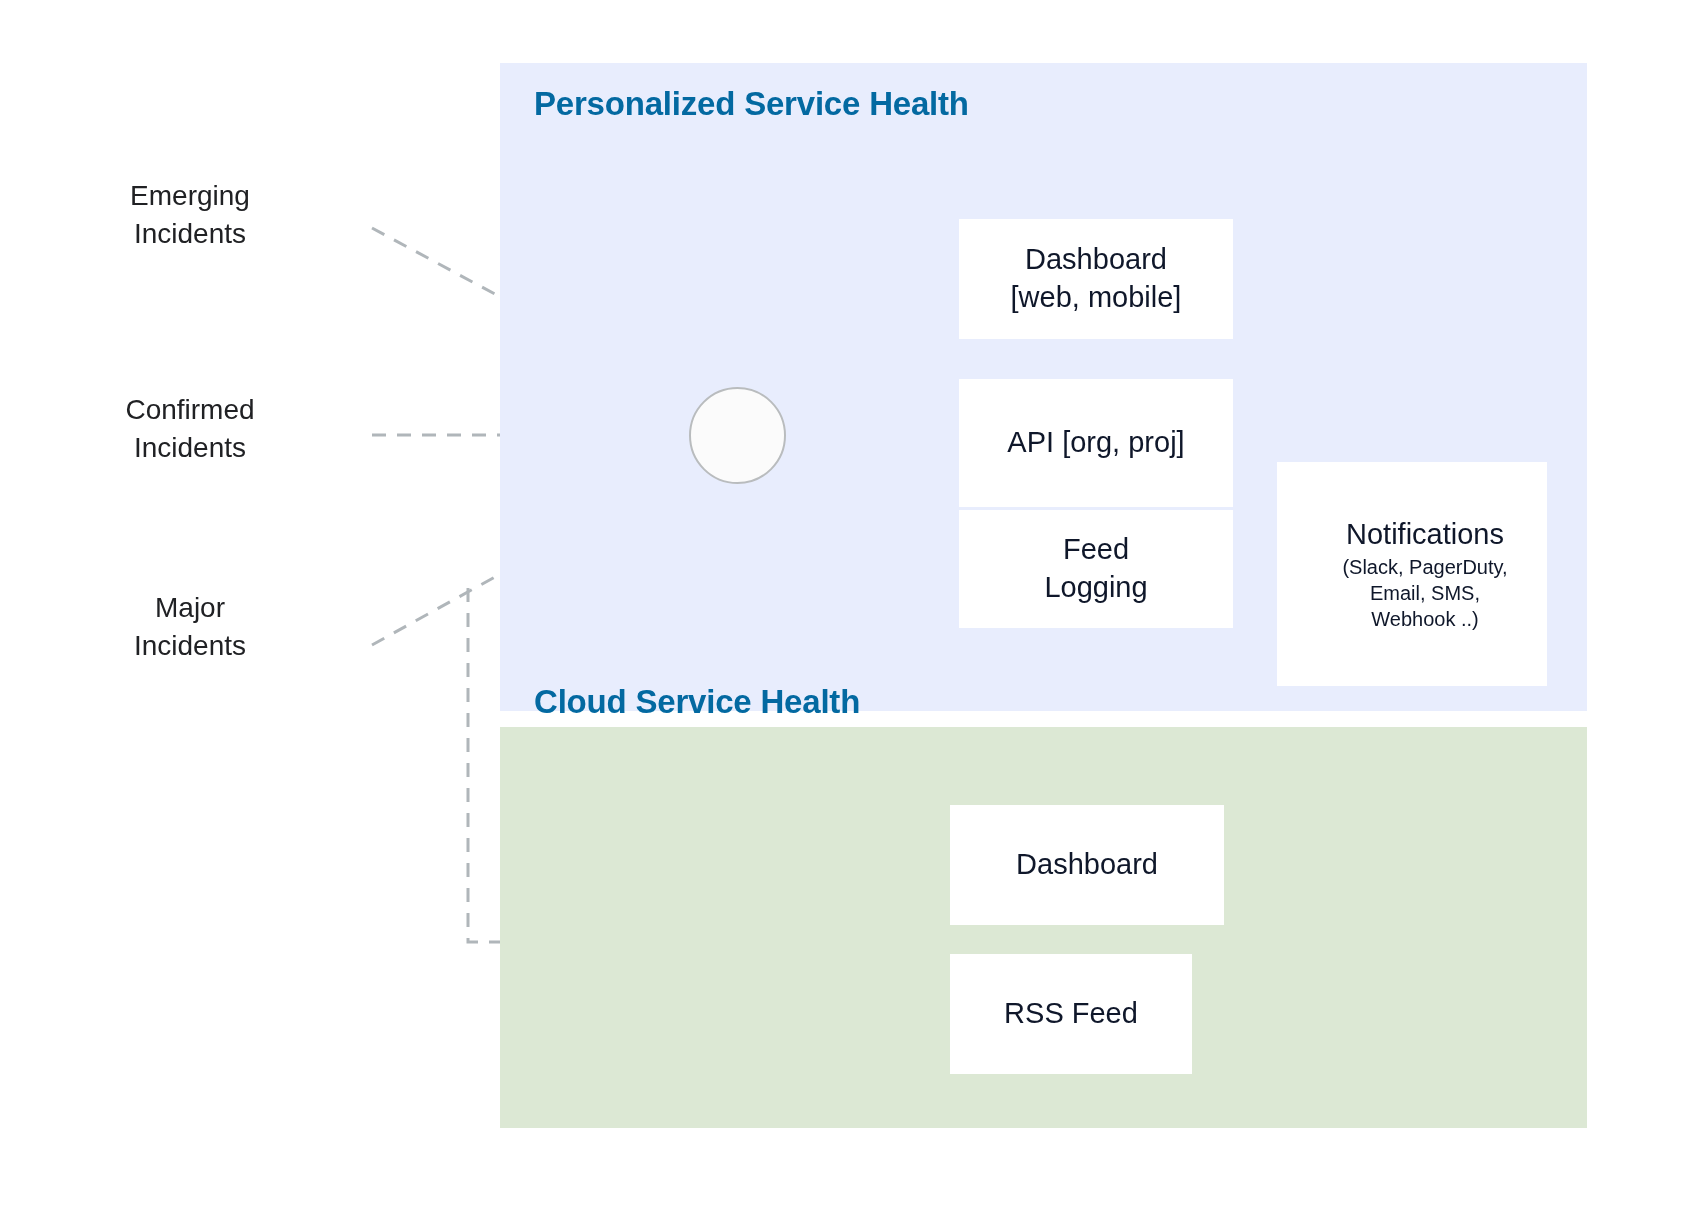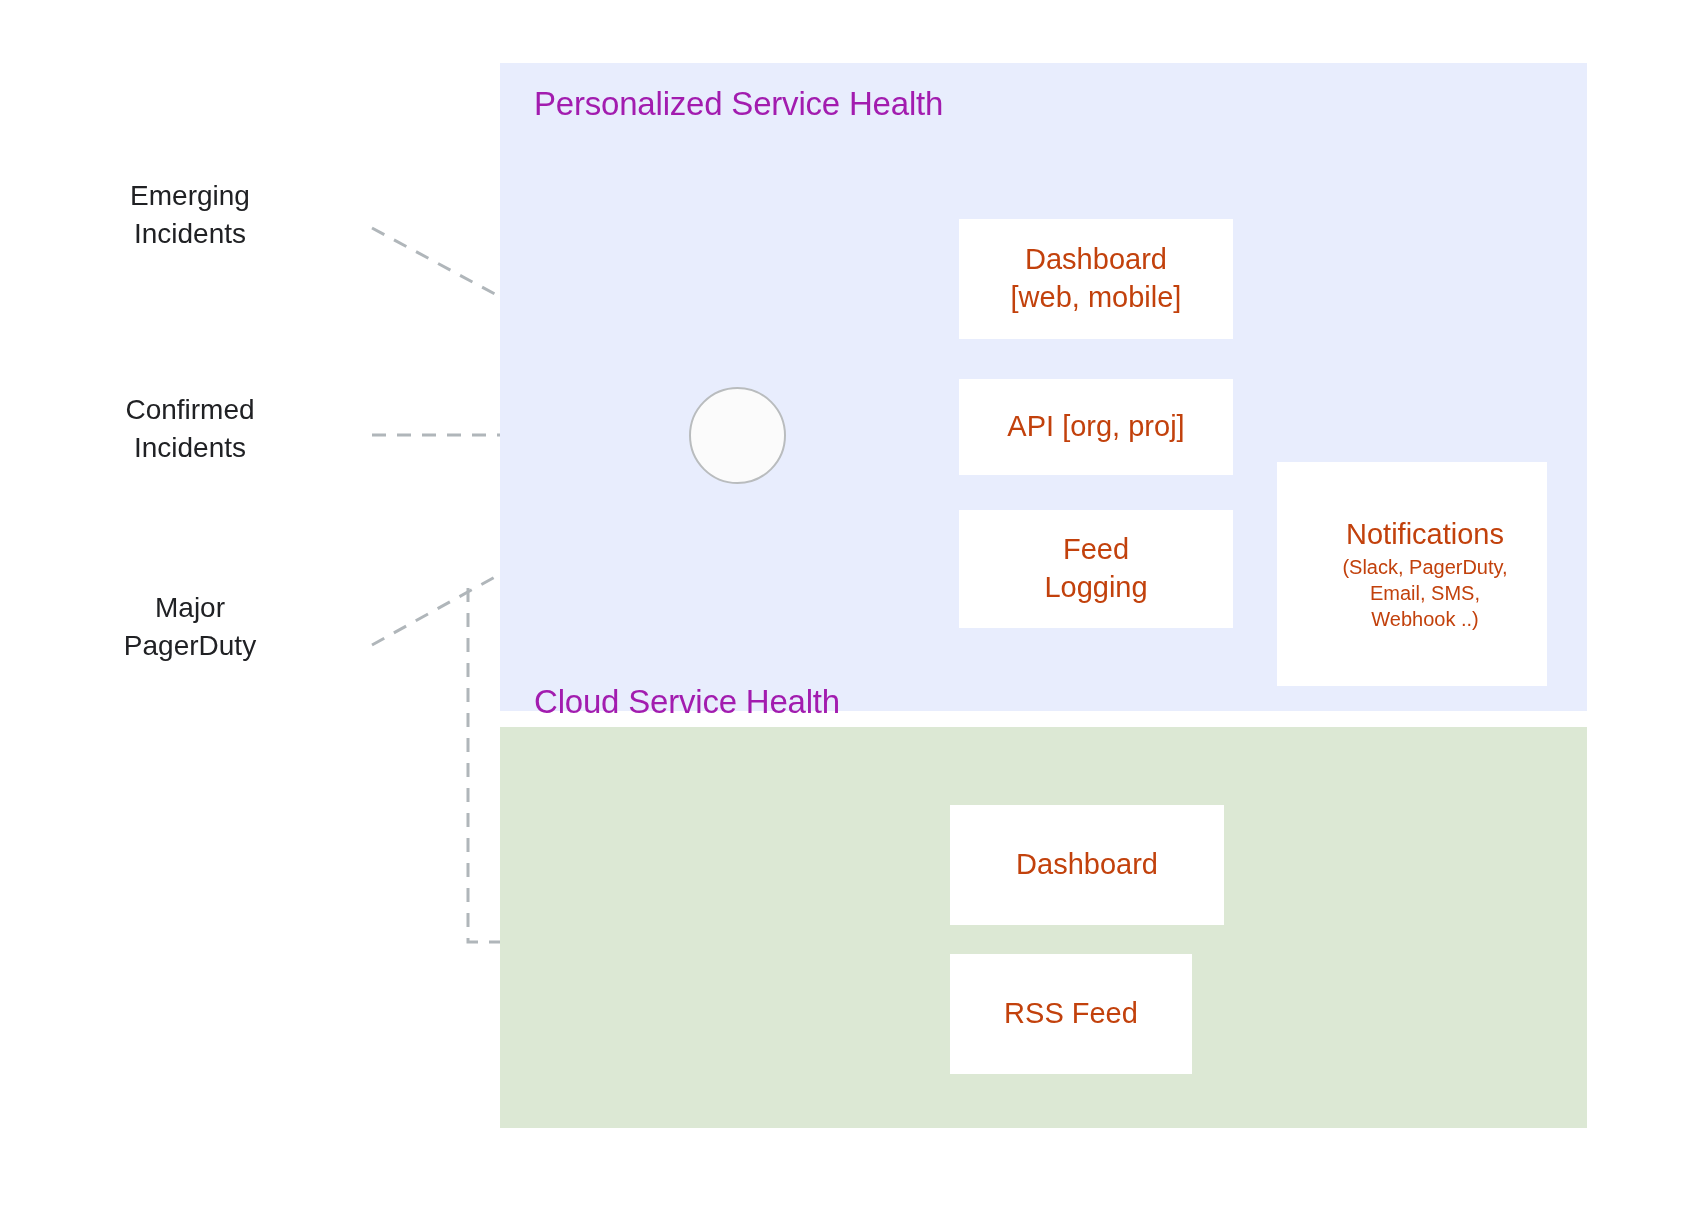--- a/index.html
+++ b/index.html
@@ -27,24 +27,24 @@
     pointer-events: none;
   }
 
   
   .panel {
     position: absolute;
     box-sizing: border-box;
   }
   .panel-title {
     position: absolute;
-    font-weight: normal;
+    font-weight: bold;
     font-size: 33px;
     letter-spacing: -0.2px;
-    color: #a21caf;
+    color: #0369a1;
     white-space: nowrap;
   }
 
   #panel-psh {
     left: 500px;
     top: 63px;
     width: 1087px;
     height: 648px;
     background: #e8edfd;
   }
@@ -62,29 +62,29 @@
     background: #ffffff;
     display: flex;
     align-items: center;
     justify-content: center;
     text-align: center;
     box-sizing: border-box;
     line-height: 1.3;
   }
   .node-box .nb-text {
     font-size: 29px;
-    color: #c2410c;
+    color: #0f172a;
     padding: 0 8px;
   }
   .node-box .nb-text.small {
     font-size: 20px;
   }
 
   #box-dashboard-web  { left: 959px; top: 219px; width: 274px; height: 120px; }
-  #box-api            { left: 959px; top: 379px; width: 274px; height: 96px; }
+  #box-api            { left: 959px; top: 379px; width: 274px; height: 128px; }
   #box-cloud-logging  { left: 959px; top: 510px; width: 274px; height: 118px; }
   #box-notifications  { left: 1277px; top: 462px; width: 270px; height: 224px; padding-left: 26px; }
   #box-csh-dashboard  { left: 950px; top: 805px; width: 274px; height: 120px; }
   #box-csh-rss        { left: 950px; top: 954px; width: 242px; height: 120px; }
 
   
   .source-label {
     position: absolute;
     font-size: 28px;
     color: #202124;
@@ -147,21 +147,21 @@
     <path d="M 900 1014 L 952 1014" fill="none" stroke="#b9bcbe" stroke-width="3"></path>
   </svg>
 
   <div class="source-label" id="label-emerging">Emerging
 Incidents</div>
 
   <div class="source-label" id="label-confirmed">Confirmed
 Incidents</div>
 
   <div class="source-label" id="label-major">Major
-PagerDuty</div>
+Incidents</div>
 
   <div class="panel" id="panel-psh"></div>
 
   <div class="panel-title" style="left:534px; top:85px;">Personalized Service Health</div>
 
   <div class="node-box" id="box-dashboard-web">
     <span class="nb-text" style="white-space:pre-line;">Dashboard
 [web, mobile]</span>
   </div>
 

